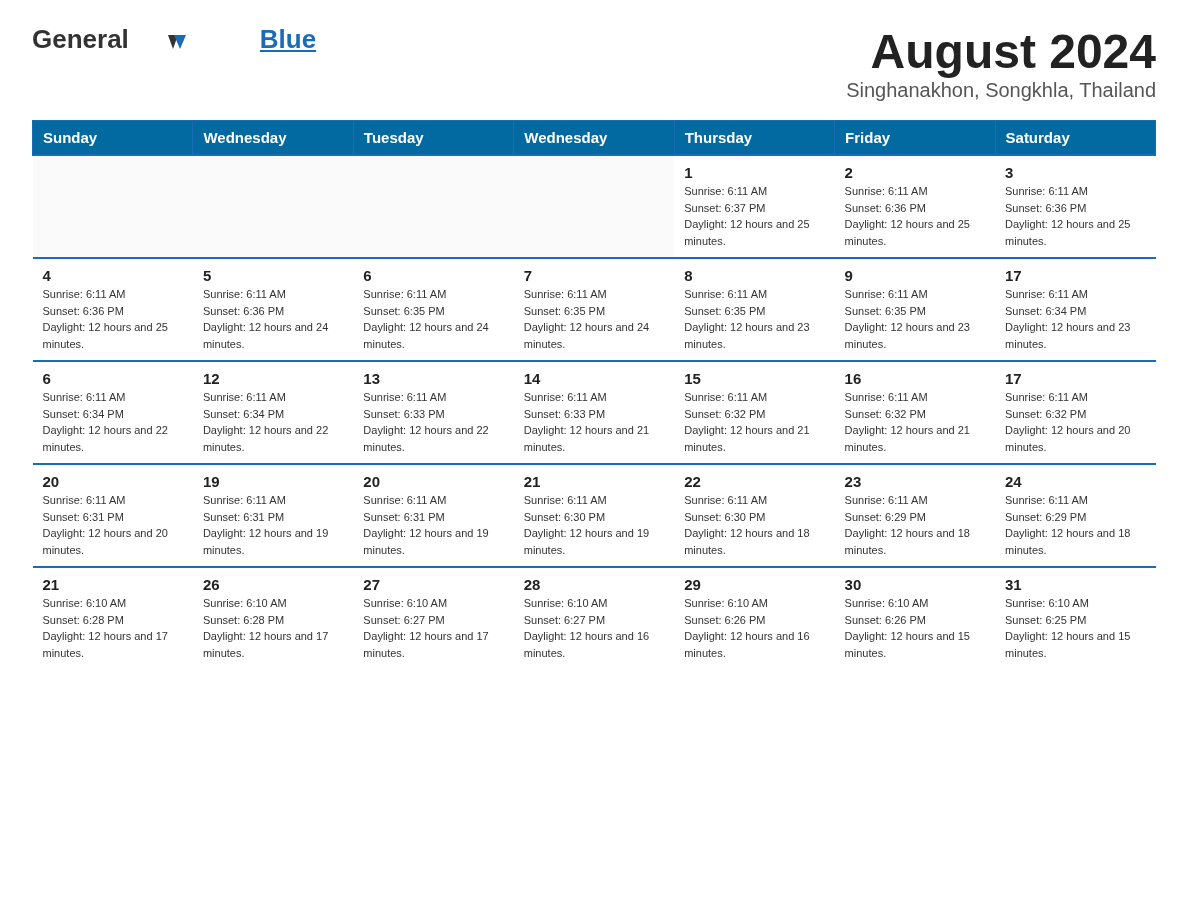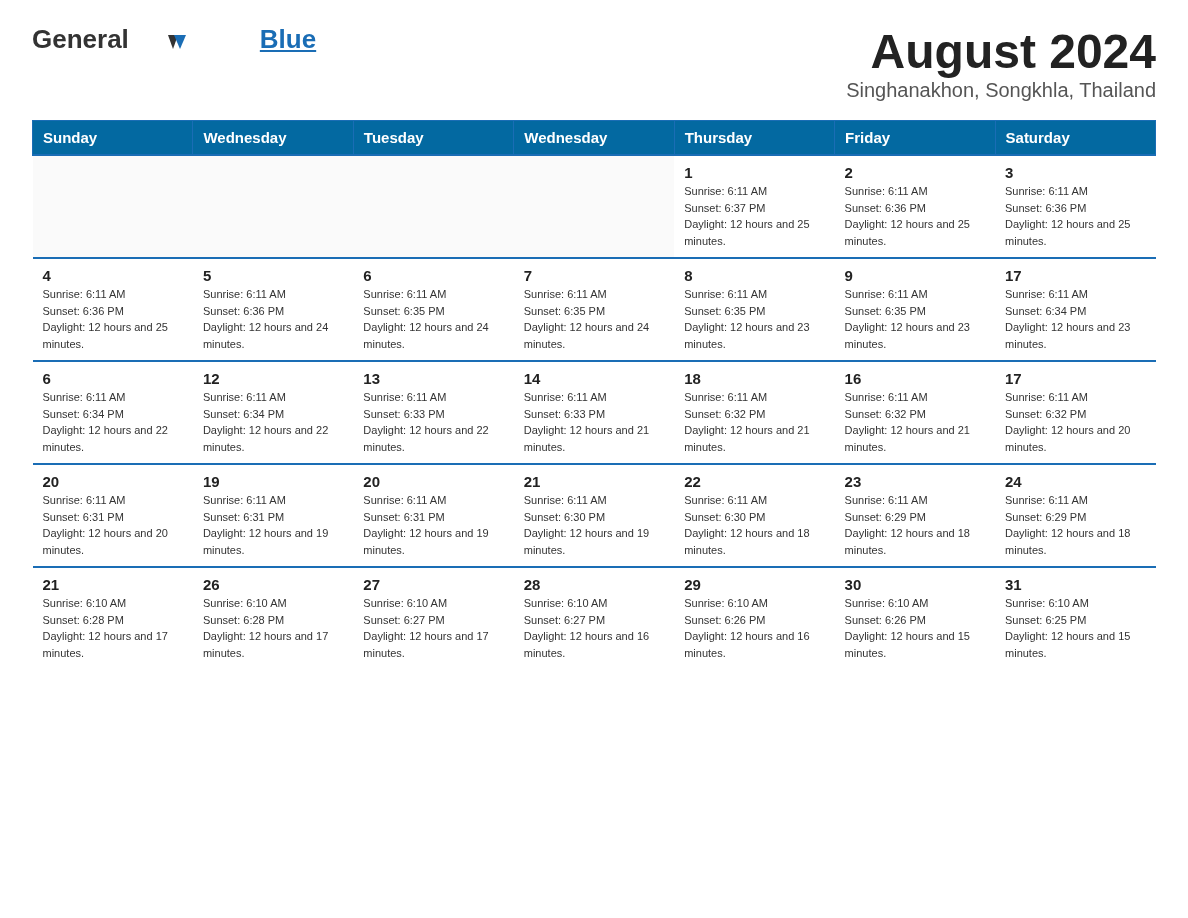--- a/index.html
+++ b/index.html
@@ -169,21 +169,21 @@
         </td>
         <td>
           <span class="day-num">13</span>
           <div class="day-info">Sunrise: 6:11 AM<br>Sunset: 6:33 PM<br>Daylight: 12 hours and 22 minutes.</div>
         </td>
         <td>
           <span class="day-num">14</span>
           <div class="day-info">Sunrise: 6:11 AM<br>Sunset: 6:33 PM<br>Daylight: 12 hours and 21 minutes.</div>
         </td>
         <td>
-          <span class="day-num">18</span>
+          <span class="day-num">15</span>
           <div class="day-info">Sunrise: 6:11 AM<br>Sunset: 6:32 PM<br>Daylight: 12 hours and 21 minutes.</div>
         </td>
         <td>
           <span class="day-num">16</span>
           <div class="day-info">Sunrise: 6:11 AM<br>Sunset: 6:32 PM<br>Daylight: 12 hours and 21 minutes.</div>
         </td>
         <td>
           <span class="day-num">17</span>
           <div class="day-info">Sunrise: 6:11 AM<br>Sunset: 6:32 PM<br>Daylight: 12 hours and 20 minutes.</div>
         </td>

